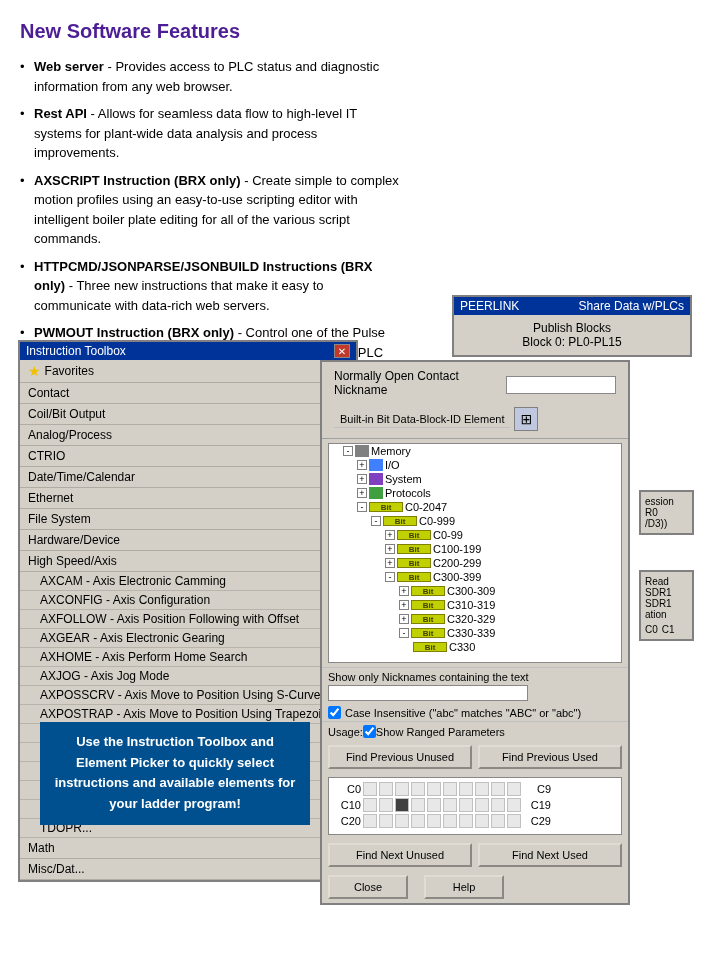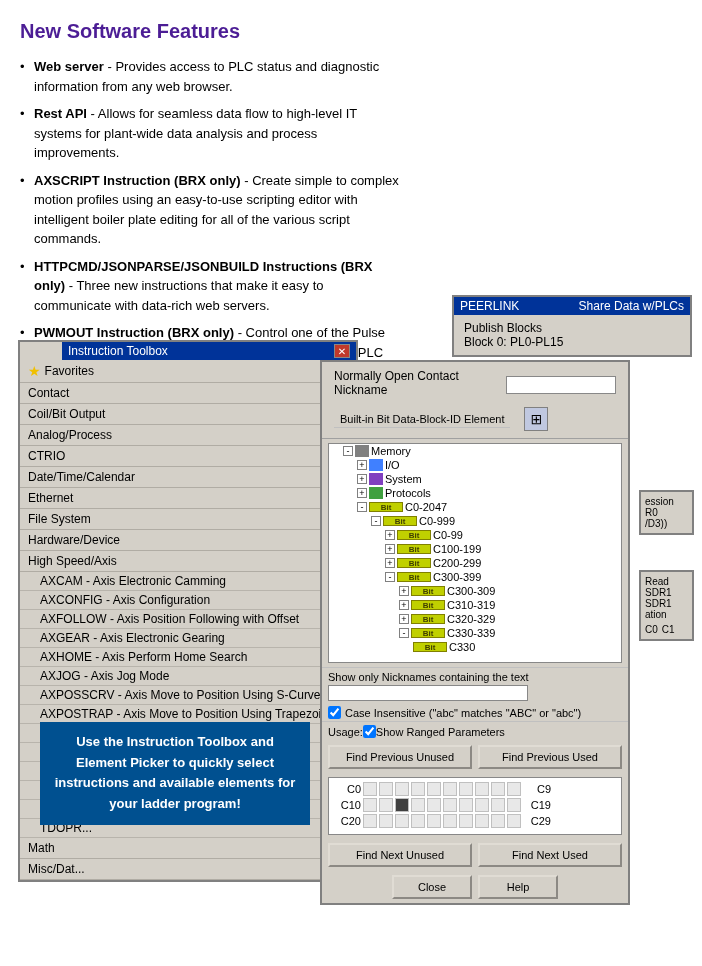--- a/index.html
+++ b/index.html
@@ -50,20 +50,21 @@
 
     
     .peerlink-window {
       position: absolute;
       top: 295px;
       right: 10px;
       width: 240px;
       background: #d4d0c8;
       border: 2px solid #808080;
       font-size: 12px;
+      text-align: center;
     }
 
     .peerlink-titlebar {
       background: #003399;
       color: white;
       padding: 2px 6px;
       font-size: 12px;
       display: flex;
       justify-content: space-between;
     }
@@ -86,21 +87,20 @@
     }
 
     .toolbox-titlebar {
       background: #003399;
       color: white;
       padding: 2px 6px;
       font-size: 12px;
       display: flex;
       justify-content: space-between;
       align-items: center;
-      margin-left: 42px;
     }
 
     .toolbox-close {
       background: #c0392b;
       color: white;
       border: 1px solid #888;
       width: 16px;
       height: 14px;
       font-size: 10px;
       cursor: pointer;
@@ -181,21 +181,21 @@
       height: 18px;
       border: 1px solid #888;
       background: white;
       font-size: 11px;
       padding: 1px 3px;
     }
 
     .picker-row {
       display: flex;
       align-items: center;
-      gap: 14px;
+      gap: 4px;
       padding: 3px 6px;
     }
 
     .picker-built-in {
       font-size: 11px;
       color: #000;
       padding: 2px 6px;
       border-bottom: 1px solid #c0c0c0;
       text-align: right;
     }
@@ -348,22 +348,22 @@
       background: #e8e8e8;
     }
 
     .grid-cell.used {
       background: #404040;
     }
 
     .bottom-btns-row {
       padding: 4px 6px;
       display: flex;
-      gap: 6px;
-      justify-content: center;
+      gap: 16px;
+      justify-content: flex-start;
     }
 
     
     .session-panel {
       position: absolute;
       top: 490px;
       right: 8px;
       width: 55px;
       background: #d4d0c8;
       border: 2px solid #808080;

